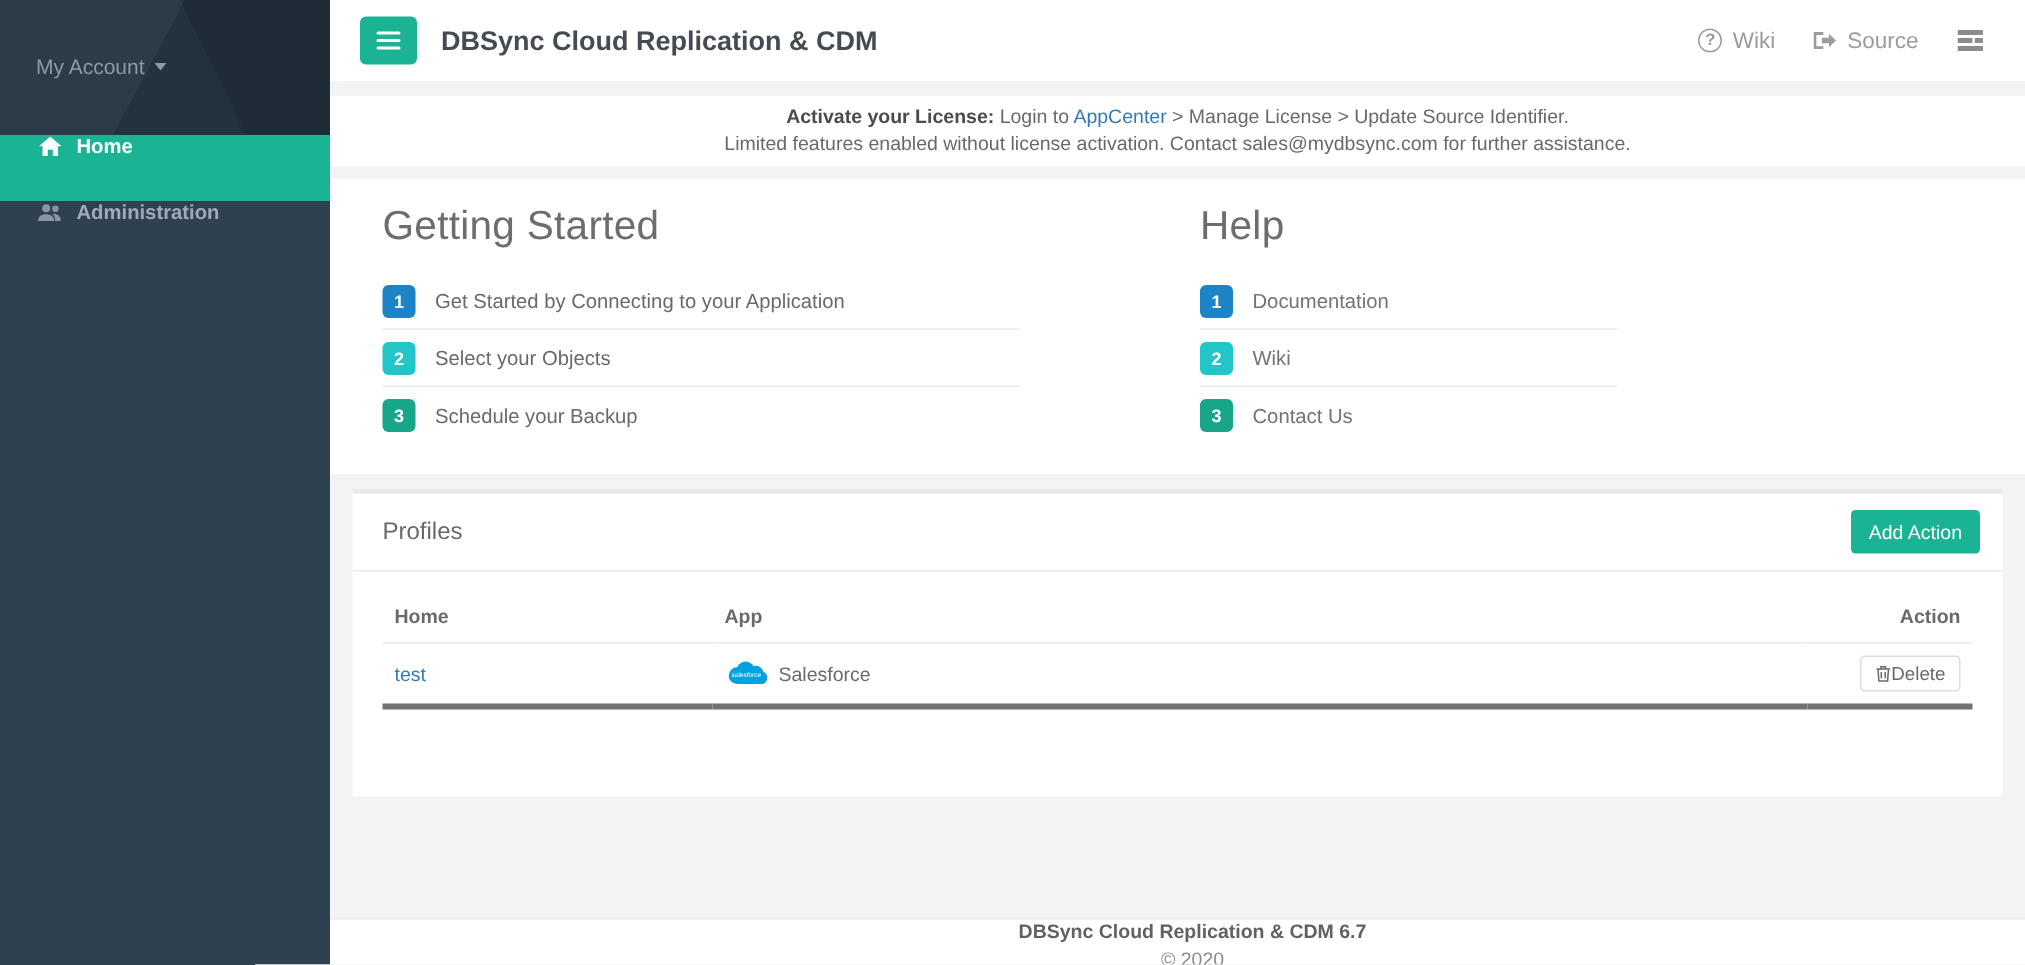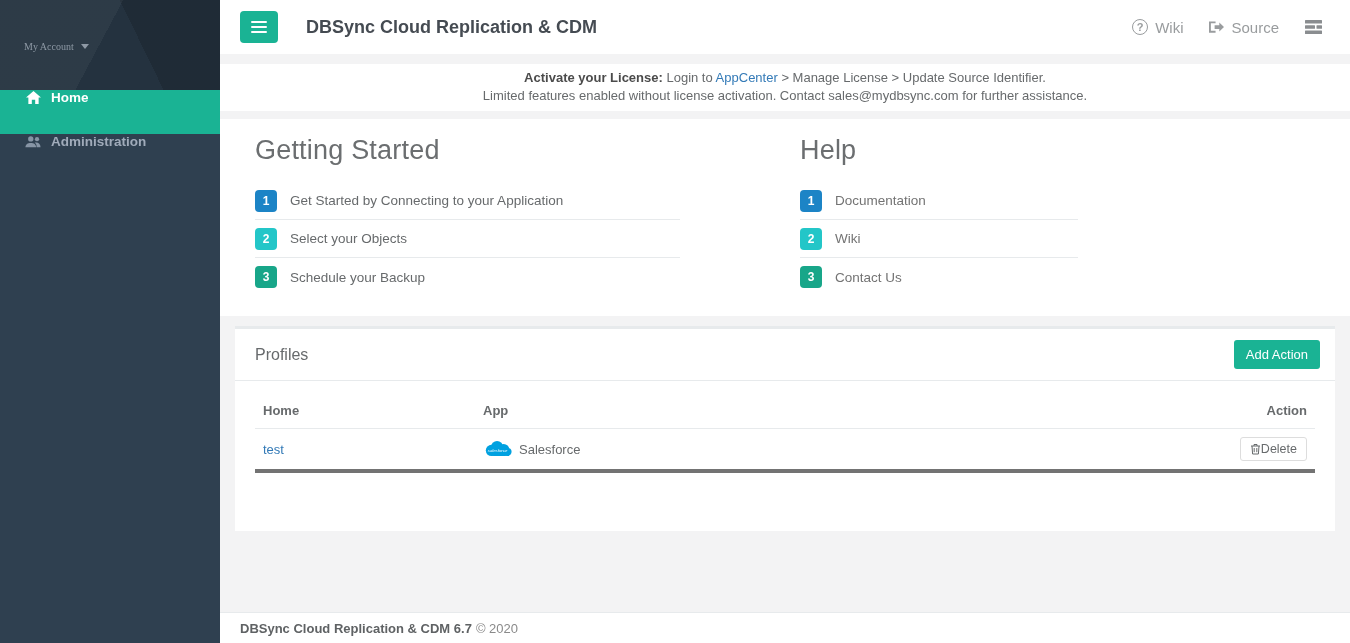--- a/index.html
+++ b/index.html
@@ -8,33 +8,33 @@
 
   
   .sidebar { width:220px; min-width:220px; background:#2f4050; height:643px; }
   .sidebar-header {
     height:90px; padding:36px 0 0 24px;
     background-color:#24323f;
     background-image:
       linear-gradient(118deg, rgba(255,255,255,0.045) 0%, rgba(255,255,255,0.045) 46%, transparent 46%),
       linear-gradient(244deg, rgba(0,0,0,0.14) 0%, rgba(0,0,0,0.14) 38%, transparent 38%);
   }
-  .account { color:#8e99a5; font-size:10px; cursor:pointer; display:inline-flex; align-items:center; gap:7px;font-family:Liberation Serif, serif; }
+  .account { color:#8e99a5; font-size:14px; cursor:pointer; display:inline-flex; align-items:center; gap:7px; }
   .caret-down { width:0; height:0; border-left:4px solid transparent; border-right:4px solid transparent; border-top:5px solid #8e99a5; display:inline-block; }
   .nav-item { height:44px; display:flex; align-items:flex-start; padding-left:25px; font-size:13.5px; font-weight:700; color:#a0abba; cursor:pointer; }
   .nav-item.active { color:#ffffff; }
   .nav-item .nav-icon { width:16px; height:16px; margin-right:10px; display:inline-flex; align-items:center; justify-content:center; }
 
   
   .main { flex:1; display:flex; flex-direction:column; background:#f3f3f4; height:643px; }
 
   .topbar { background:#fff; height:54px; display:flex; align-items:center; flex-shrink:0; }
   .hamburger-btn { width:38px; height:32px; border:none; border-radius:4px; margin-left:20px; cursor:pointer; display:flex; flex-direction:column; align-items:center; justify-content:center; gap:3px; }
   .hamburger-btn span { display:block; width:16px; height:2px; background:#fff; border-radius:1px; }
-  .app-title { margin-left:28px; font-size:18px; font-weight:700; color:#454b52; }
+  .app-title { margin-left:16px; font-size:18px; font-weight:700; color:#454b52; }
   .topbar-right { margin-left:auto; margin-right:28px; display:flex; align-items:center; gap:26px; color:#999c9e; font-size:15px; }
   .topbar-link { display:inline-flex; align-items:center; gap:7px; cursor:pointer; }
   .qmark { width:16px; height:16px; border:1.5px solid #999c9e; border-radius:50%; font-size:11px; font-weight:700; display:inline-flex; align-items:center; justify-content:center; color:#999c9e; }
 
   
   .banner { background:#fff; margin-top:10px; padding:5px 16px 6px; text-align:center; font-size:13px; color:#676a6c; line-height:18px; flex-shrink:0; }
   .banner b { color:#4b4b4b; }
   a.link { color:#337ab7; text-decoration:none; cursor:pointer; }
 
   
@@ -58,21 +58,21 @@
   .profiles-table th { text-align:left; font-size:13px; color:#676a6c; font-weight:700; padding:10px 8px; border-bottom:1px solid #e7eaec; }
   .profiles-table td { font-size:13px; color:#676a6c; padding:8px; border-bottom:4px solid #737373; }
   .profiles-table th.col-action, .profiles-table td.col-action { text-align:right; width:110px; }
   .profiles-table th.col-name, .profiles-table td.col-name { width:220px; }
   .app-cell { display:flex; align-items:center; gap:6px; }
   .btn-delete { background:#fff; border:1px solid #ddd; border-radius:3px; color:#676a6c; font-size:12.5px; padding:4px 9px; cursor:pointer; display:inline-flex; align-items:center; gap:0; font-family:inherit; }
 
   .spacer { flex:1; }
 
   
-  .footer { background:#fff; border-top:1px solid #e7eaec; height:31px; display:flex; align-items:center; padding-left:20px; font-size:13px; color:#8a8a8a; flex-shrink:0; gap:4px; }
+  .footer { background:#fff; border-top:1px solid #e7eaec; height:31px; display:flex; align-items:center; padding-left:20px; font-size:13px; color:#8a8a8a; flex-shrink:0; gap:4px;flex-direction:column; }
   .footer b { color:#5f6264; }
 
   svg { display:block; }
 </style>
 </head>
 <body>
 
 <aside class="sidebar">
   <div class="sidebar-header">
     <span class="account">

